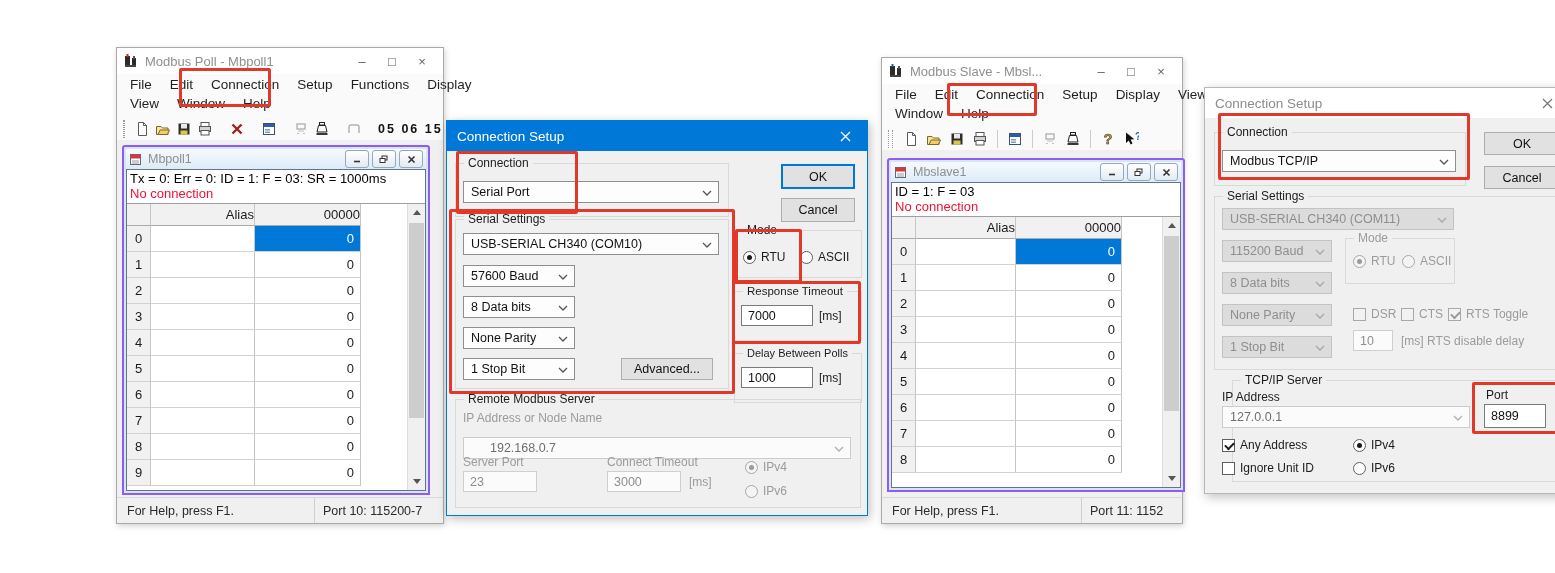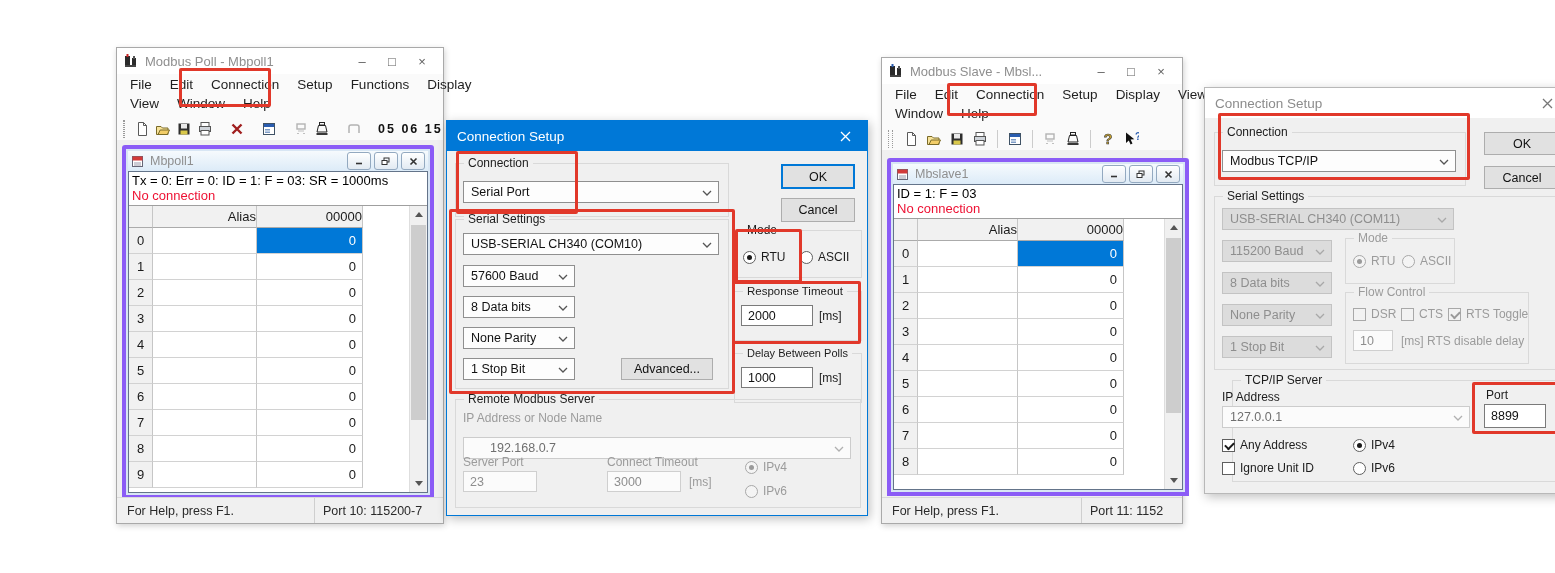--- a/index.html
+++ b/index.html
@@ -18,21 +18,21 @@
   .grip{width:3px;height:18px;border-left:1px dotted #9a9a9a;border-right:1px dotted #9a9a9a;margin-right:4px;}
   .tbtn{width:18px;height:17px;display:flex;align-items:center;justify-content:center;}
   .tsep{width:1px;height:18px;background:#cccccc;margin:0 3px;}
   .fn-nums{font-size:12.5px;font-weight:bold;color:#111;letter-spacing:2px;white-space:nowrap;}
   .mdi{position:absolute;left:0;right:0;background:#f0f0f0;}
   .statusbar{position:absolute;left:0;right:0;bottom:0;height:25px;background:#f0f0f0;border-top:1px solid #dadada;
              display:flex;align-items:center;font-size:12.5px;color:#2a2a2a;}
   .sb-left{padding:0 10px;flex:1;}
   .sb-right{border-left:1px solid #cfcfcf;height:100%;display:flex;align-items:center;padding:0 8px;white-space:nowrap;}
   
-  .child{position:absolute;background:#d8e6f4;border:4px solid #8b5cf6;border-radius:3px 3px 0 0;padding:2px;}
+  .child{position:absolute;background:#d8e6f4;border:2px solid #8b5cf6;border-radius:3px 3px 0 0;padding:2px;}
   .ctitle{height:20px;display:flex;align-items:center;gap:5px;padding:0 3px;
           background:linear-gradient(#f6fafd,#dcebf8);}
   .ctitle .cttl{font-size:12.5px;color:#8f8f8f;}
   .cbtns{margin-left:auto;display:flex;gap:3px;}
   .cbtn{width:22px;height:16px;border:1px solid #93a9c0;border-radius:3px;background:linear-gradient(#ffffff,#e2eaf2);
         display:flex;align-items:center;justify-content:center;}
   .cbody{background:#fff;border:1px solid #64748a;display:flex;flex-direction:column;}
   .cinfo{padding:1px 3px 2px 3px;}
   .cinfo .l1{font-size:13px;color:#000;white-space:nowrap;overflow:hidden;}
   .cinfo .l2{font-size:13px;color:#ee1133;}
@@ -375,21 +375,21 @@
       <span class="txt">RTU</span>
     </div>
     <div class="opt" style="left:353px;top:128px;">
       <span class="radio"></span>
       <span class="txt">ASCII</span>
     </div>
 
     <div class="group" style="left:287px;top:170px;width:126px;height:48px;">
       <span class="glabel" style="font-size:11.5px;">Response Timeout</span>
     </div>
-    <div class="tinput" style="left:294px;top:184px;width:72px;">2000</div>
+    <div class="tinput" style="left:294px;top:184px;width:72px;">7000</div>
     <div class="lbl" style="left:372px;top:188px;">[ms]</div>
 
     <div class="group" style="left:287px;top:232px;width:126px;height:48px;">
       <span class="glabel" style="font-size:11px;">Delay Between Polls</span>
     </div>
     <div class="tinput" style="left:294px;top:246px;width:72px;">1000</div>
     <div class="lbl" style="left:372px;top:250px;">[ms]</div>
 
     <div class="group" style="left:8px;top:278px;width:404px;height:107px;">
       <span class="glabel">Remote Modbus Server</span>
@@ -679,23 +679,20 @@
     </div>
     <div class="opt dis" style="left:148px;top:165px;">
       <span class="radio on"></span>
       <span class="txt">RTU</span>
     </div>
     <div class="opt dis" style="left:197px;top:165px;">
       <span class="radio"></span>
       <span class="txt">ASCII</span>
     </div>
 
-    <div class="group" style="left:140px;top:204px;width:182px;height:70px;">
-      <span class="glabel dis">Flow Control</span>
-    </div>
     <div class="opt dis" style="left:148px;top:218px;">
       <span class="check"></span>
       <span class="txt">DSR</span>
     </div>
     <div class="opt dis" style="left:196px;top:218px;">
       <span class="check"></span>
       <span class="txt">CTS</span>
     </div>
     <div class="opt dis" style="left:243px;top:218px;">
       <span class="check on"></span>

